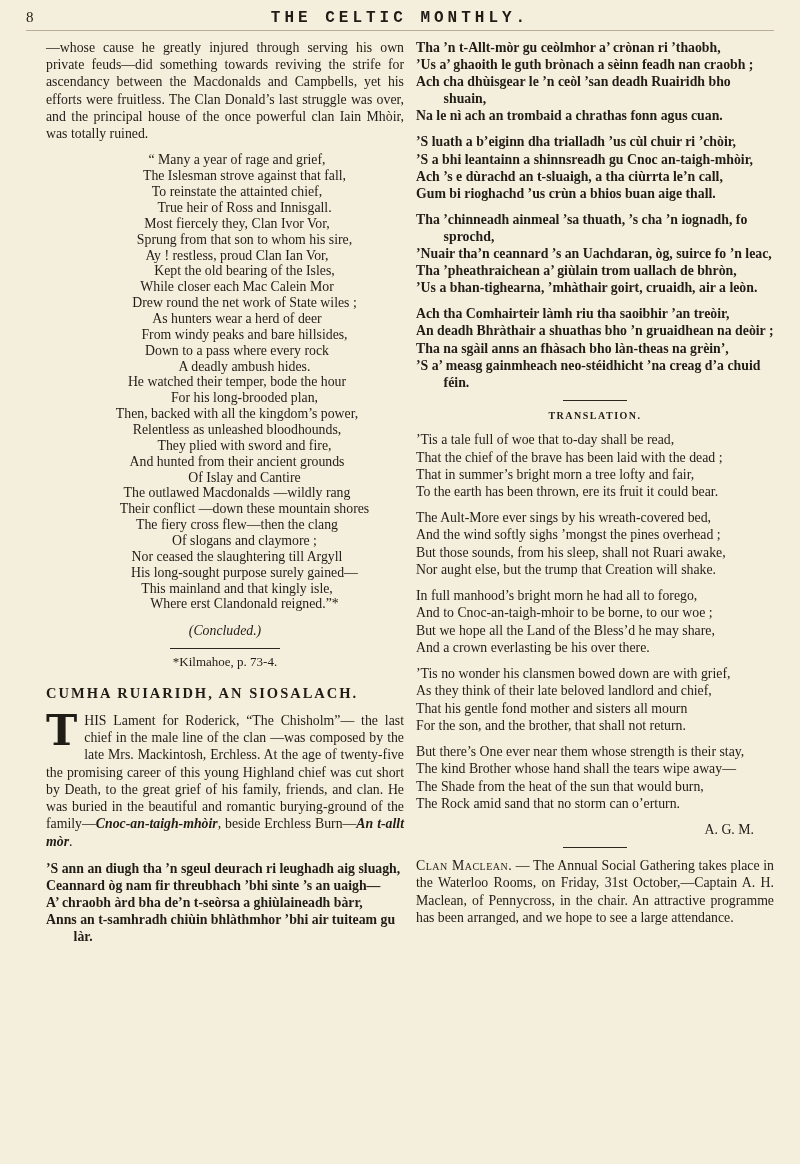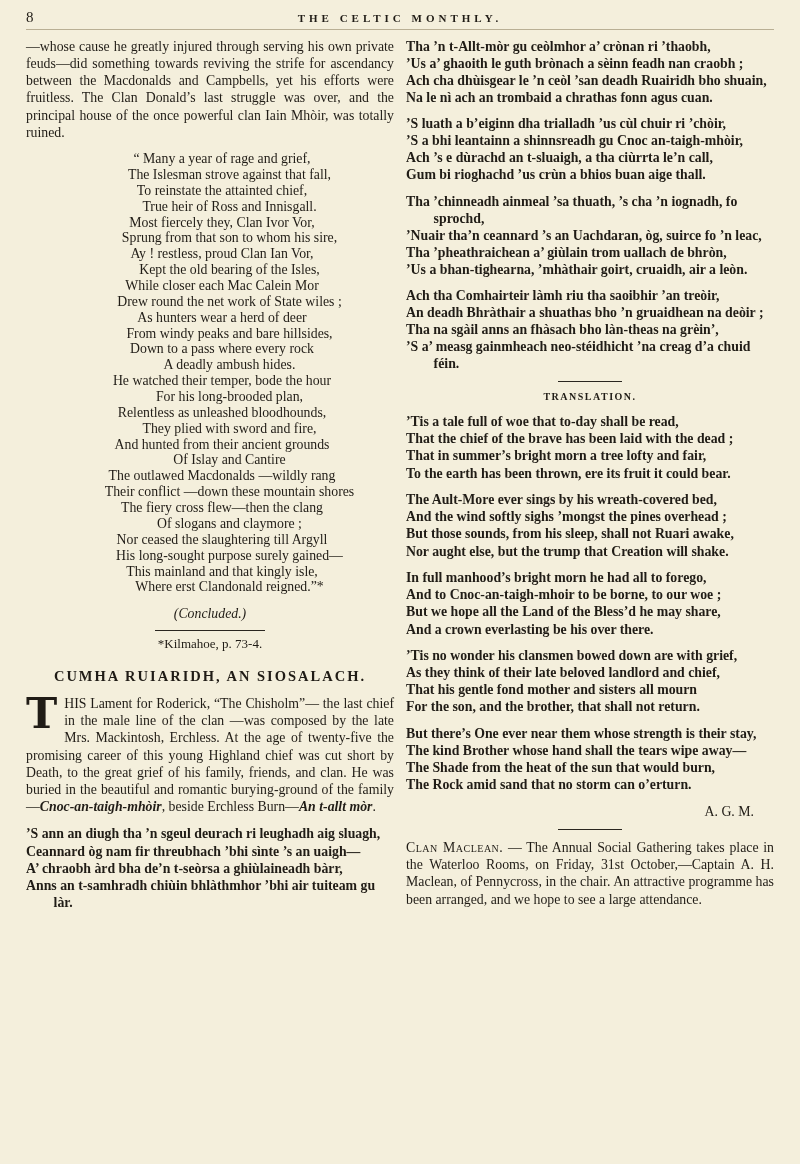--- a/index.html
+++ b/index.html
@@ -6,42 +6,42 @@
   html, body { margin: 0; padding: 0; background: #e8e2cc; }
   .page {
     width: 800px; height: 1164px; margin: 0 auto; overflow: hidden;
     background: #f4efdc; color: #201c16;
     font-family: "Liberation Serif", "DejaVu Serif", serif;
     font-size: 13.8px; line-height: 1.25;
     padding: 8px 26px 0 26px;
   }
   .header { display: grid; grid-template-columns: 1fr auto 1fr; align-items: baseline; margin-bottom: 2px; }
   .page-num { justify-self: start; font-size: 15px; }
-  .page-title { font-size: 11px; font-weight: bold; letter-spacing: 4px; }
+  .page-title { font-size: 16px; font-weight: bold; letter-spacing: 4px; font-family: Liberation Mono, monospace; }
   .header-rule { border: none; border-top: 1px solid #b9af94; margin: 2px 0 8px 0; }
-  .columns { display: flex; gap: 12px; }
+  .columns { display: flex; gap: 12px; margin-left: 20px; }
   .col { flex: 1 1 0; min-width: 0; }
   p.justified { text-align: justify; margin: 0 0 8px 0; }
   .poem { margin: 10px 0 8px 24px; text-align: center; }
   .poem .vl { line-height: 1.15; padding-left: 2.6em; text-indent: -2.6em; }
   .poem .ind { margin-left: 15px; }
   .concluded { text-align: center; font-style: italic; margin: 10px 0 6px 0; font-family: Liberation Serif, serif; }
   .fn-rule { width: 110px; border: none; border-top: 1px solid #2a2620; margin: 8px auto 5px auto; }
   .footnote { text-align: center; font-size: 13px; margin: 0 0 10px 0; }
-  .section-heading { text-align: center; font-weight: bold; font-size: 14.5px; letter-spacing: 2px; margin: 14px 0 10px 0; }
+  .section-heading { text-align: left; font-weight: bold; font-size: 14.5px; letter-spacing: 2px; margin: 14px 0 10px 0; }
   .dropcap {
     float: left; font-family: "DejaVu Serif", serif; font-weight: bold;
     font-size: 42px; line-height: 32px; padding: 3px 7px 0 0;
   }
   .verse { margin: 0 0 9px 0; font-weight: bold; }
   .verse .vl { padding-left: 2em; text-indent: -2em; line-height: 1.24; }
   .gverse-left { margin-top: 10px; }
   .divider { width: 64px; border: none; border-top: 1px solid #2a2620; margin: 9px auto; }
   .trans-heading { text-align: center; font-weight: bold; font-size: 10px; letter-spacing: 1.5px; margin: 8px 0 9px 0; font-family: inherit; }
-  .tstanza { margin: 0 0 9px 0; font-weight: bold; }
+  .tstanza { margin: 0 0 9px 0; }
   .tstanza .vl { padding-left: 2em; text-indent: -2em; line-height: 1.25; }
   .signature { text-align: right; padding-right: 20px; margin: 0 0 4px 0; }
   .sc { font-variant: small-caps; letter-spacing: 0.5px; }
   .it { font-style: italic; font-weight: bold; }
   h2, h3 { margin: 0; }
 </style>
 </head>
 <body>
 
 <div class="page">
@@ -70,20 +70,21 @@
           <div class="vl">Ay ! restless, proud Clan Ian Vor,</div>
           <div class="vl ind">Kept the old bearing of the Isles,</div>
           <div class="vl">While closer each Mac Calein Mor</div>
           <div class="vl ind">Drew round the net work of State wiles ;</div>
           <div class="vl">As hunters wear a herd of deer</div>
           <div class="vl ind">From windy peaks and bare hillsides,</div>
           <div class="vl">Down to a pass where every rock</div>
           <div class="vl ind">A deadly ambush hides.</div>
           <div class="vl">He watched their temper, bode the hour</div>
           <div class="vl ind">For his long-brooded plan,</div>
+          <div class="vl">Then, backed with all the kingdom’s power,</div>
           <div class="vl">Relentless as unleashed bloodhounds,</div>
           <div class="vl ind">They plied with sword and fire,</div>
           <div class="vl">And hunted from their ancient grounds</div>
           <div class="vl ind">Of Islay and Cantire</div>
           <div class="vl">The outlawed Macdonalds —wildly rang</div>
           <div class="vl ind">Their conflict —down these mountain shores</div>
           <div class="vl">The fiery cross flew—then the clang</div>
           <div class="vl ind">Of slogans and claymore ;</div>
           <div class="vl">Nor ceased the slaughtering till Argyll</div>
           <div class="vl ind">His long-sought purpose surely gained—</div>

